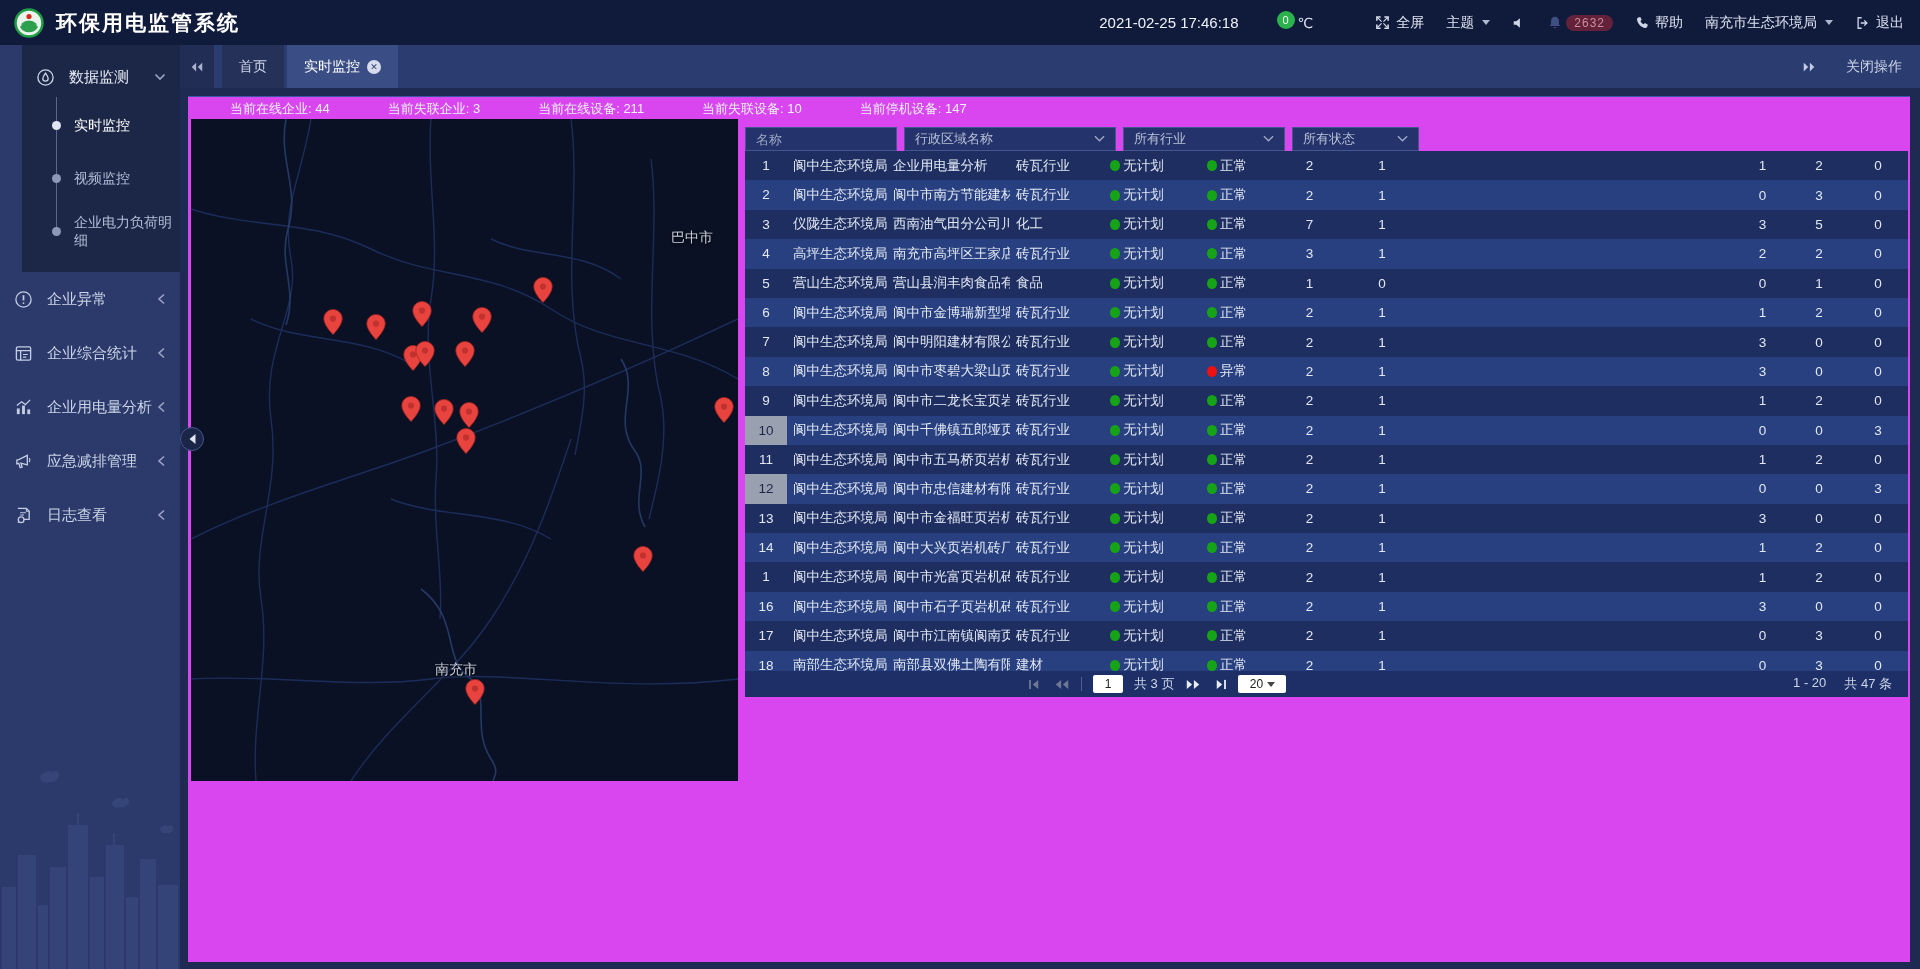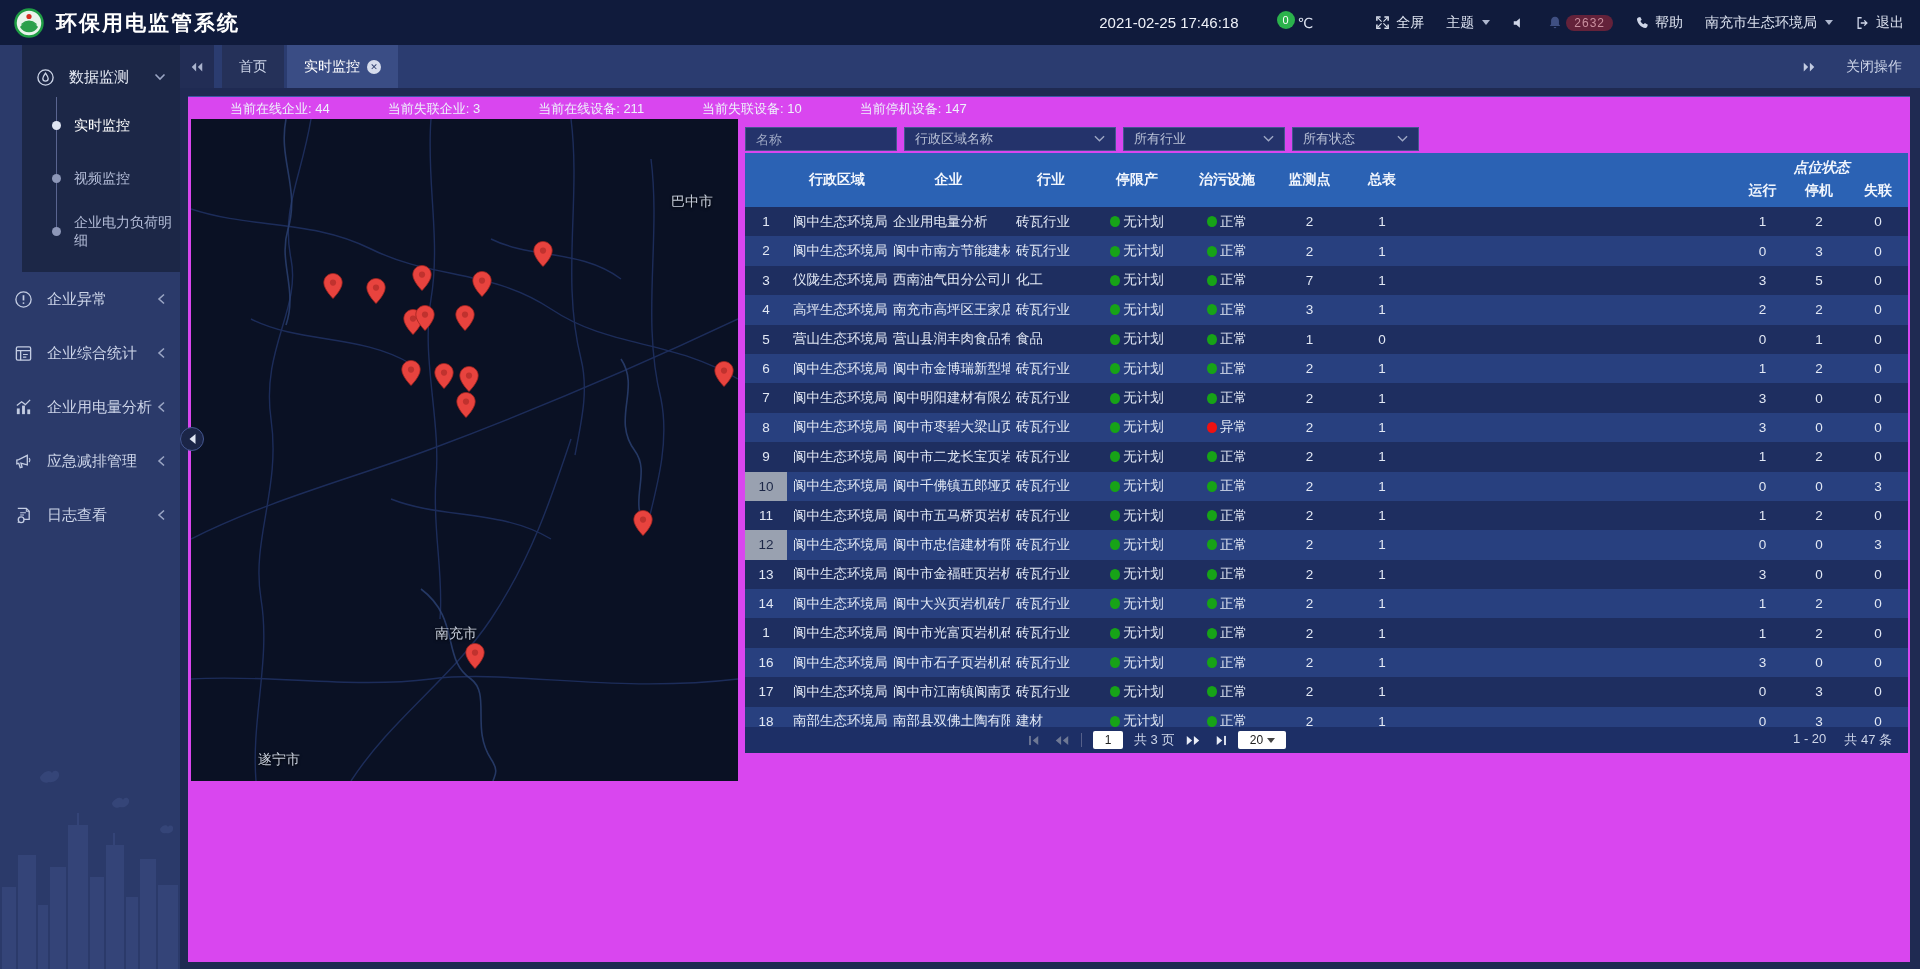--- a/index.html
+++ b/index.html
@@ -341,21 +341,21 @@
             <path d="M60 200c50 25 110 15 160 45"></path>
             <path d="M300 120c40 20 90 10 130 40"></path>
             <path d="M200 380c50 20 110 10 160 40"></path>
           </g>
           <g fill="none" stroke="#2a3f70" stroke-width="1.6" opacity="0.85">
             <path d="M230 470c40 30 20 70 50 90 20 15 0 50 20 80 8 12 4 16 2 22"></path>
             <path d="M95 0c-8 40 14 70 2 110-10 34 10 60-2 96"></path>
             <path d="M430 240c20 30-10 60 14 92 16 22-6 48 10 76"></path>
           </g>
         </svg>
-        <div id="map-overlay" style="position:absolute;inset:0;">
+        <div id="map-overlay" style="position:absolute;inset:0;margin-top:36px;">
             <div class="city" style="left: 480px; top: 74px;">巴中市</div>
             <div class="city" style="left: 244px; top: 506px;">南充市</div>
             <div class="city" style="left: 67px; top: 632px;">遂宁市</div>
             <div class="pin" style="left: 142px; top: 180px;">
               <svg width="20" height="26" viewBox="0 0 20 26">
                 <path d="M10 .5C4.9.5.8 4.6.8 9.7c0 6.8 9.2 15.8 9.2 15.8s9.2-9 9.2-15.8C19.2 4.6 15.1.5 10 .5z" fill="#e8433e" stroke="#9e2420" stroke-width="0.8"></path>
                 <circle cx="10" cy="9.6" r="3.1" fill="#c0322e"></circle>
               </svg>
             </div>
             <div class="pin" style="left: 185px; top: 185px;">
@@ -473,35 +473,20 @@
         <div class="f-select" style="width:105px">
           <span class="lbl">所有状态</span>
           <span class="chev">
               <svg width="11" height="8" viewBox="0 0 12 8" fill="none" stroke="currentColor" stroke-width="1.5">
                 <path d="M1 1l5 5 5-5"></path>
               </svg>
             </span>
         </div>
       </div>
 
-      <div class="thead grid-cols">
-        <div class="th"></div>
-        <div class="th">行政区域</div>
-        <div class="th">企业</div>
-        <div class="th">行业</div>
-        <div class="th">停限产</div>
-        <div class="th">治污设施</div>
-        <div class="th">监测点</div>
-        <div class="th">总表</div>
-        <div class="th"></div>
-        <div class="th sub">运行</div>
-        <div class="th sub">停机</div>
-        <div class="th sub">失联</div>
-        <div class="group-lab">点位状态</div>
-      </div>
 
       <div class="tbody" id="table-body">
           <div class="t-row grid-cols">
             <div class="c-idx">1</div>
             <div class="c-txt">阆中生态环境局</div>
             <div class="c-txt">企业用电量分析</div>
             <div class="c-txt">砖瓦行业</div>
             <div class="st-cell">
               <span class="dot" style="background:#17a317"></span>
               <span>无计划</span>

